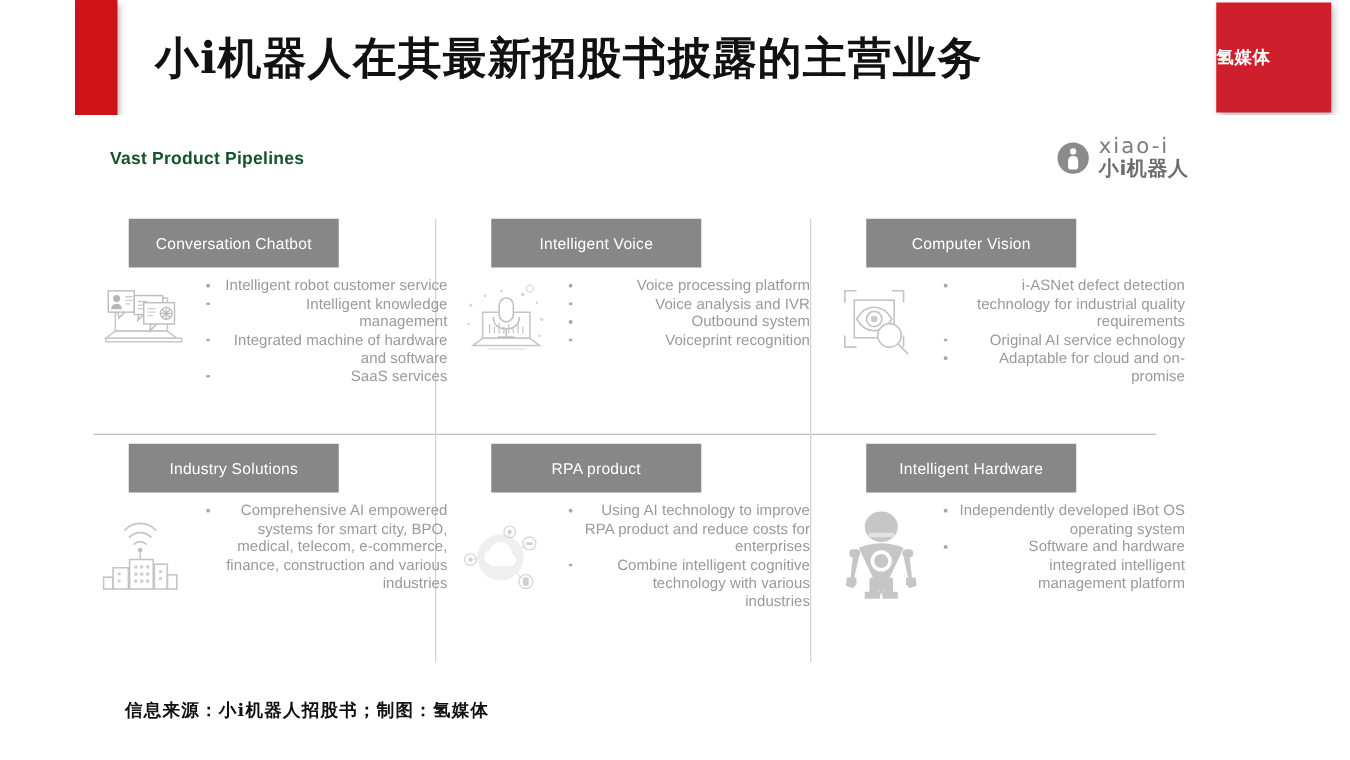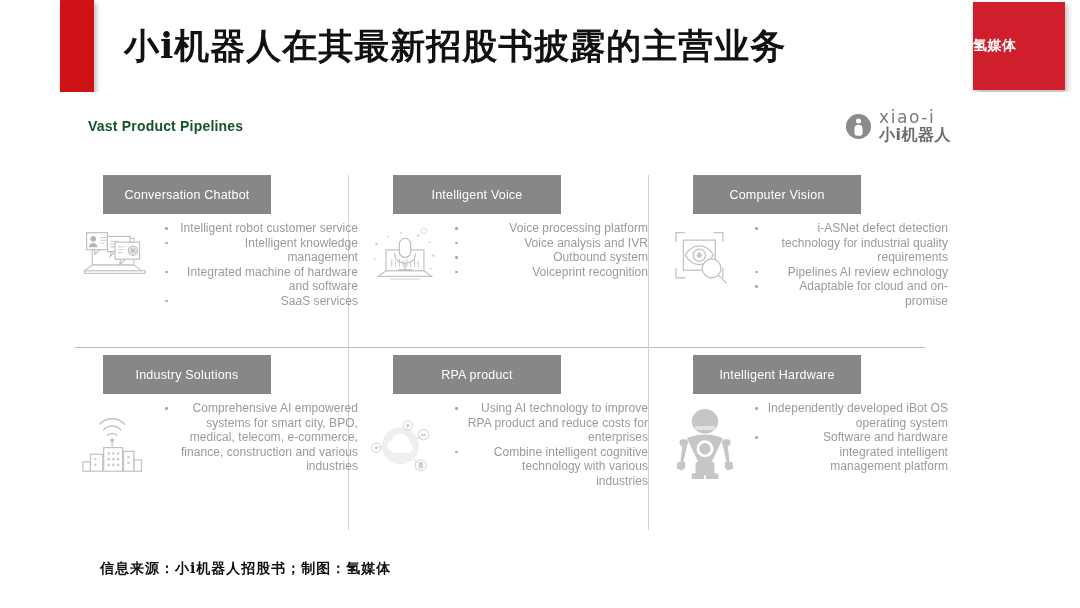--- a/index.html
+++ b/index.html
@@ -220,21 +220,21 @@
               <path d="M14 30c4-7 10-10 15-10s11 3 15 10c-4 7-10 10-15 10s-11-3-15-10z"></path>
               <circle cx="29" cy="30" r="6.5"></circle>
               <circle cx="29" cy="30" r="2.8" fill="#c9c9c9" stroke="none"></circle>
               <circle cx="42" cy="44" r="10" fill="#ffffff"></circle>
               <path d="M49 51l9 9"></path>
             </g>
           </svg>
         </div>
         <ul class="bullets">
           <li>i-ASNet defect detection technology for industrial quality requirements</li>
-          <li>Pipelines AI review echnology</li>
+          <li>Original AI service echnology</li>
           <li>Adaptable for cloud and on-promise</li>
         </ul>
       </div>
     </div>
 
     <div class="cell tall c3">
       <div class="pill">
         <span>Industry Solutions</span>
       </div>
       <div class="cell-body">

